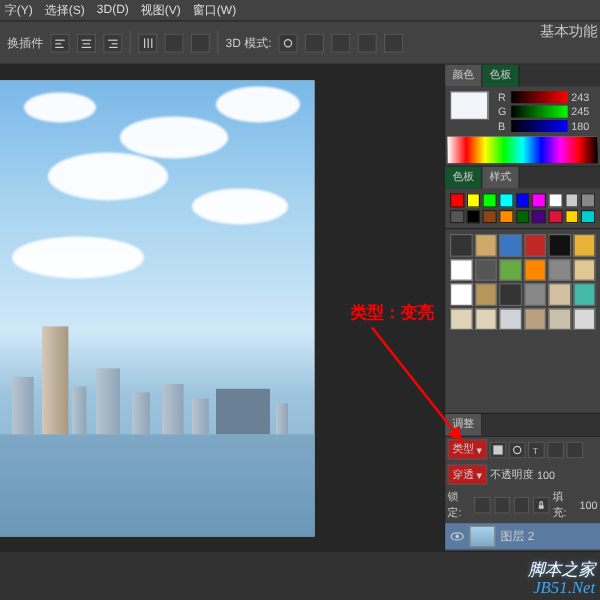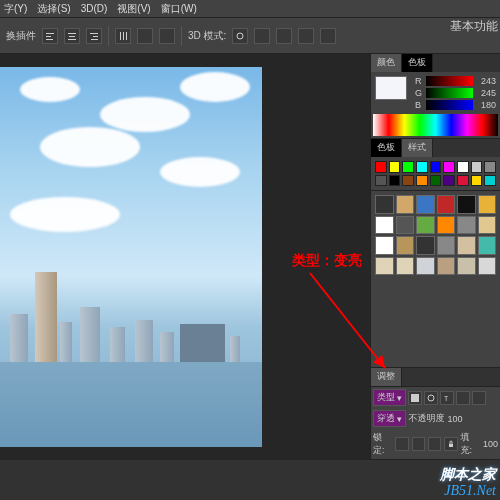--- a/index.html
+++ b/index.html
@@ -13,50 +13,50 @@
 .workarea{position:absolute;top:54px;left:0;right:130px;bottom:40px;background:#262626;display:flex;align-items:center;justify-content:flex-start;overflow:hidden}
 .canvas{width:262px;height:380px;background:#e0e0e0;margin-left:0}
 .sky{height:55%;background:linear-gradient(180deg,#7ab8e8 0%,#a8d4f0 50%,#cfe8f8 100%);position:relative;overflow:hidden}
 .cloud{position:absolute;background:rgba(255,255,255,0.95);border-radius:50%;filter:blur(1px)}
 .city{height:45%;position:relative;background:linear-gradient(180deg,#cfe8f8 0%,#9ec5de 30%,#7fa8c5 100%)}
 .bldg{position:absolute;bottom:50%;background:linear-gradient(90deg,#b8c5d0,#8fa5b8)}
 .water{position:absolute;bottom:0;left:0;right:0;height:50%;background:linear-gradient(180deg,#7fa8c5 0%,#6a98b8 100%)}
 .panels{position:absolute;top:54px;right:0;width:130px;bottom:40px;background:#424242;display:flex;flex-direction:column;border-left:1px solid #222}
 .panel{border-bottom:1px solid #222}
 .panel-tabs{display:flex;height:18px;background:#323232;font-size:9px}
-.panel-tab{padding:2px 6px;background:#000000;color:#ccc;border-right:1px solid #222}
+.panel-tab{padding:2px 6px;background:#14532d;color:#ccc;border-right:1px solid #222}
 .panel-tab.active{background:#525252}
 .color-sw{width:32px;height:24px;border:1px solid #666;background:#fff;margin:4px}
 .sliders{padding:2px 4px;font-size:9px}
 .slider-row{display:flex;align-items:center;gap:3px;margin:2px 0}
 .slider-row .ch{width:8px}
 .slider-row .bar{flex:1;height:10px}
-.slider-row .val{width:20px;text-align:right;color:#ccc}
+.slider-row .val{width:20px;text-align:left;color:#ccc}
 .bar-r{background:linear-gradient(90deg,#000,#f00)}
 .bar-g{background:linear-gradient(90deg,#000,#0f0)}
 .bar-b{background:linear-gradient(90deg,#000,#00f)}
 .spectrum{height:22px;background:linear-gradient(90deg,#fff,#f00,#ff0,#0f0,#0ff,#00f,#f0f,#f00,#000),linear-gradient(180deg,#fff 0%,rgba(255,255,255,0) 50%,rgba(0,0,0,0) 50%,#000 100%);margin:0 2px 2px}
 .swatch-grid{display:grid;grid-template-columns:repeat(9,1fr);gap:2px;padding:4px}
 .swatch{aspect-ratio:1;border:1px solid #222}
 .style-grid{display:grid;grid-template-columns:repeat(6,1fr);gap:2px;padding:4px}
 .style-sw{aspect-ratio:1;border:1px solid #666}
 .layers-header{display:flex;align-items:center;gap:2px;padding:2px;font-size:9px}
-.dropdown{background:#701a75;border:1px solid #555;padding:1px 3px;font-size:9px;color:#ccc;display:flex;align-items:center;gap:2px}
+.dropdown{background:#b91c1c;border:1px solid #555;padding:1px 3px;font-size:9px;color:#ccc;display:flex;align-items:center;gap:2px}
 .layers-row{display:flex;align-items:center;gap:3px;padding:2px;font-size:9px}
 .mini-icon{width:14px;height:14px;border:1px solid #555;background:#383838;display:flex;align-items:center;justify-content:center}
 .mini-icon svg{width:8px;height:8px;fill:#ccc}
 .layer-item{display:flex;align-items:center;gap:4px;padding:2px 4px;background:#525252;border-bottom:1px solid #333}
 .layer-item.sel{background:#5a7aa0}
 .eye{width:12px;height:12px}
 .eye svg{width:12px;height:12px;fill:#ccc}
 .layer-thumb{width:22px;height:18px;border:1px solid #888;background:#fff}
 .annotation{position:absolute;color:#f00;font-size:14px;font-weight:bold;pointer-events:none}
 .arrow{position:absolute;pointer-events:none}
 .watermark{position:absolute;bottom:2px;right:4px;font-size:14px;color:#fff;display:flex;flex-direction:column;align-items:flex-end;line-height:1.1}
-.wm-cn{text-shadow:0 0 4px rgba(100,180,255,0.8);font-style:italic;font-weight:bold}
+.wm-cn{text-shadow:0 0 4px rgba(100,180,255,0.8);font-style:italic;font-weight:normal}
 .wm-url{color:#3af;font-family:Georgia,serif;font-style:italic}
 .right-top{position:absolute;top:18px;right:2px;font-size:12px;color:#ccc}
 </style>
 </head>
 <body>
 
 <div class="menubar">
   <span>字(Y)</span>
   <span>选择(S)</span>
   <span>3D(D)</span>
@@ -260,20 +260,28 @@
       <div class="mini-icon"></div>
       <div class="mini-icon">
           <svg viewBox="0 0 8 8">
             <rect x="2" y="4" width="4" height="3"></rect>
             <path d="M3 4V2a1 1 0 012 0v2" fill="none" stroke="#ccc"></path>
           </svg>
         </div>
       <span>填充:</span>
       <span>100</span>
     </div>
+    <div class="layer-item sel">
+      <div class="eye"><svg viewBox="0 0 12 12">
+            <ellipse cx="6" cy="6" rx="5" ry="3" fill="none" stroke="#ccc"></ellipse>
+            <circle cx="6" cy="6" r="1.5"></circle>
+          </svg></div>
+      <div class="layer-thumb" style="background:linear-gradient(180deg,#a8d4f0,#7fa8c5)"></div>
+      <span>图层 2</span>
+    </div>
   </div>
 </div>
 
 <div class="annotation" style="top:252px;left:292px">类型：变亮</div>
 <svg class="arrow" style="top:268px;left:300px" width="100" height="110">
   <defs>
       <marker id="ah" markerWidth="8" markerHeight="8" refX="6" refY="3" orient="auto">
         <path d="M0,0 L6,3 L0,6 Z" fill="#f00"></path>
       </marker>
     </defs>

